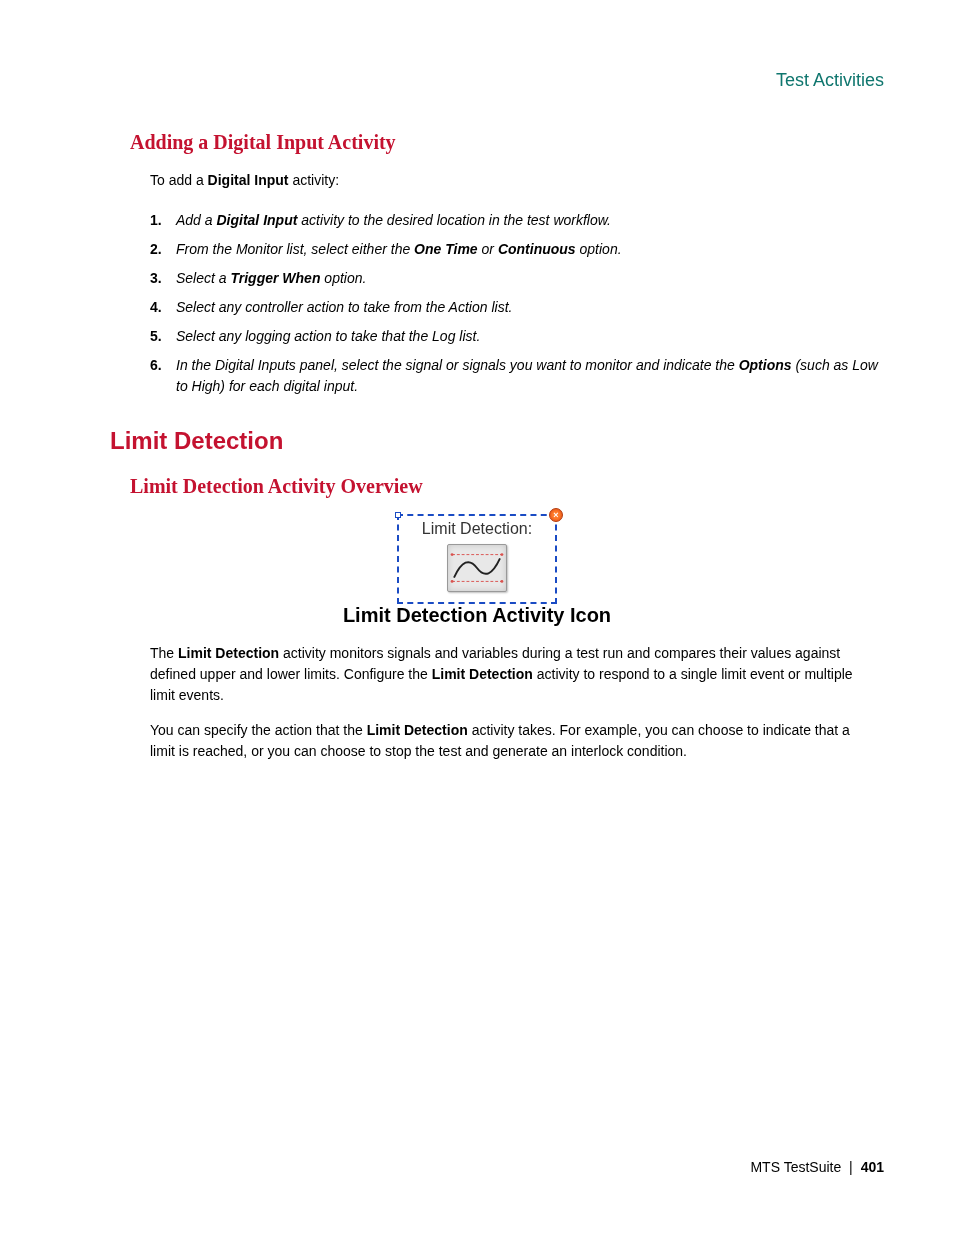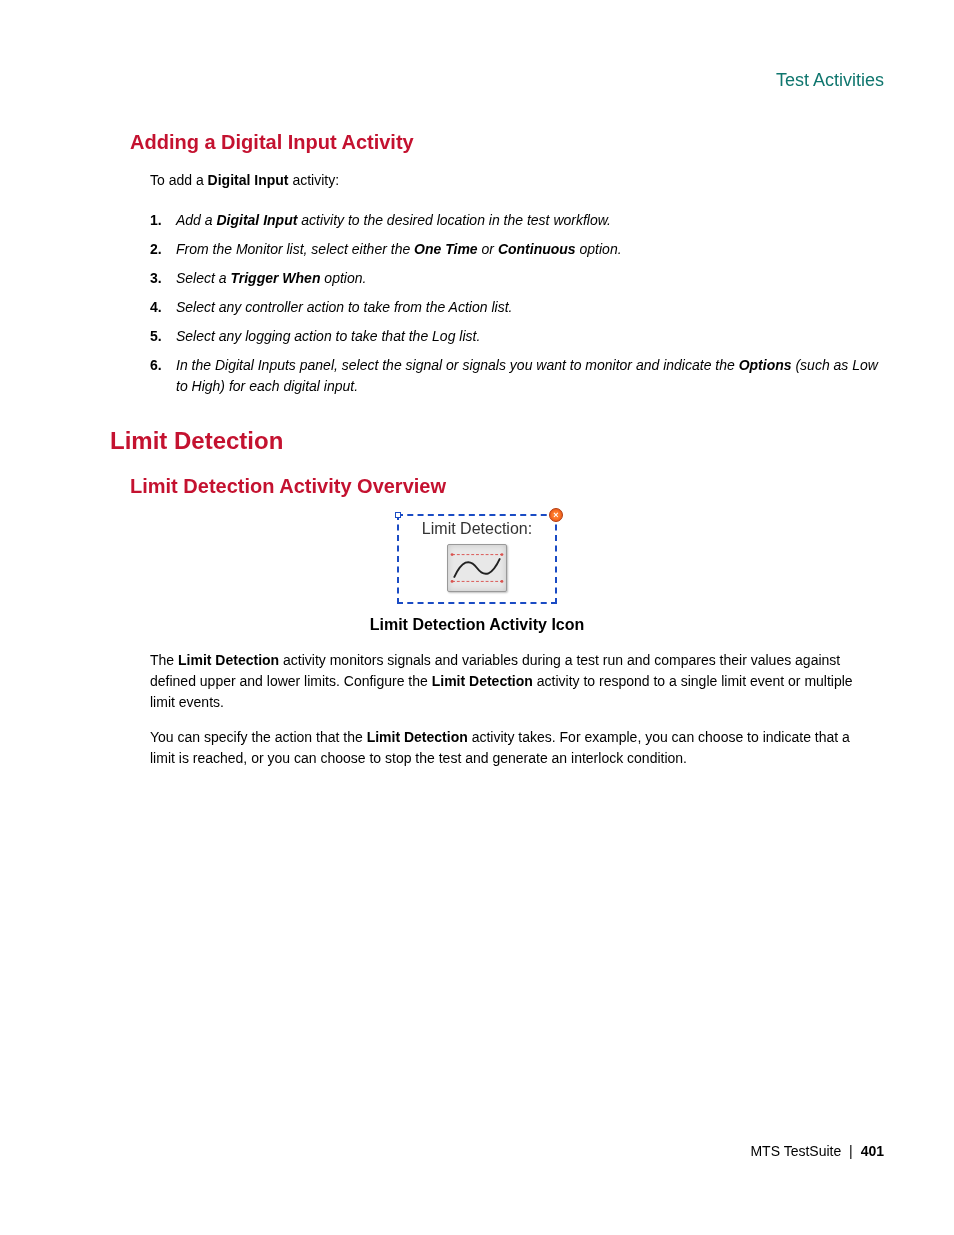--- a/index.html
+++ b/index.html
@@ -18,20 +18,21 @@
       text-align: right;
       font-size: 18px;
       margin-bottom: 40px;
     }
     .section-h2 {
       color: #c41230;
       font-size: 20px;
       font-weight: bold;
       margin-bottom: 16px;
       margin-left: 60px;
+      font-family: Liberation Serif, serif;
     }
     .section-h1 {
       color: #c41230;
       font-size: 24px;
       font-weight: bold;
       margin-top: 30px;
       margin-bottom: 20px;
       margin-left: 40px;
     }
     .intro-text {
@@ -100,32 +101,31 @@
       background: #e8e8e8;
       border: 1px solid #999;
       border-radius: 2px;
       box-shadow: inset 0 0 6px rgba(0,0,0,0.15), 1px 1px 2px rgba(0,0,0,0.25);
       position: relative;
       overflow: hidden;
     }
     .icon-graphic svg { width: 100%; height: 100%; }
     .icon-caption {
       font-weight: bold;
-      font-size: 16px;
-      margin-top: 12px;
+      font-size: 20px;
     }
     .body-para {
       margin-left: 80px;
       margin-right: 10px;
       line-height: 1.5;
       margin-bottom: 14px;
     }
     .footer {
       position: absolute;
-      bottom: 76px;
+      bottom: 60px;
       right: 70px;
       font-size: 14px;
     }
     .footer .sep { margin: 0 4px; }
     .footer .pnum { font-weight: bold; }
     b, strong, .bold { font-weight: bold; }
   </style>
 </head>
 <body>
 

